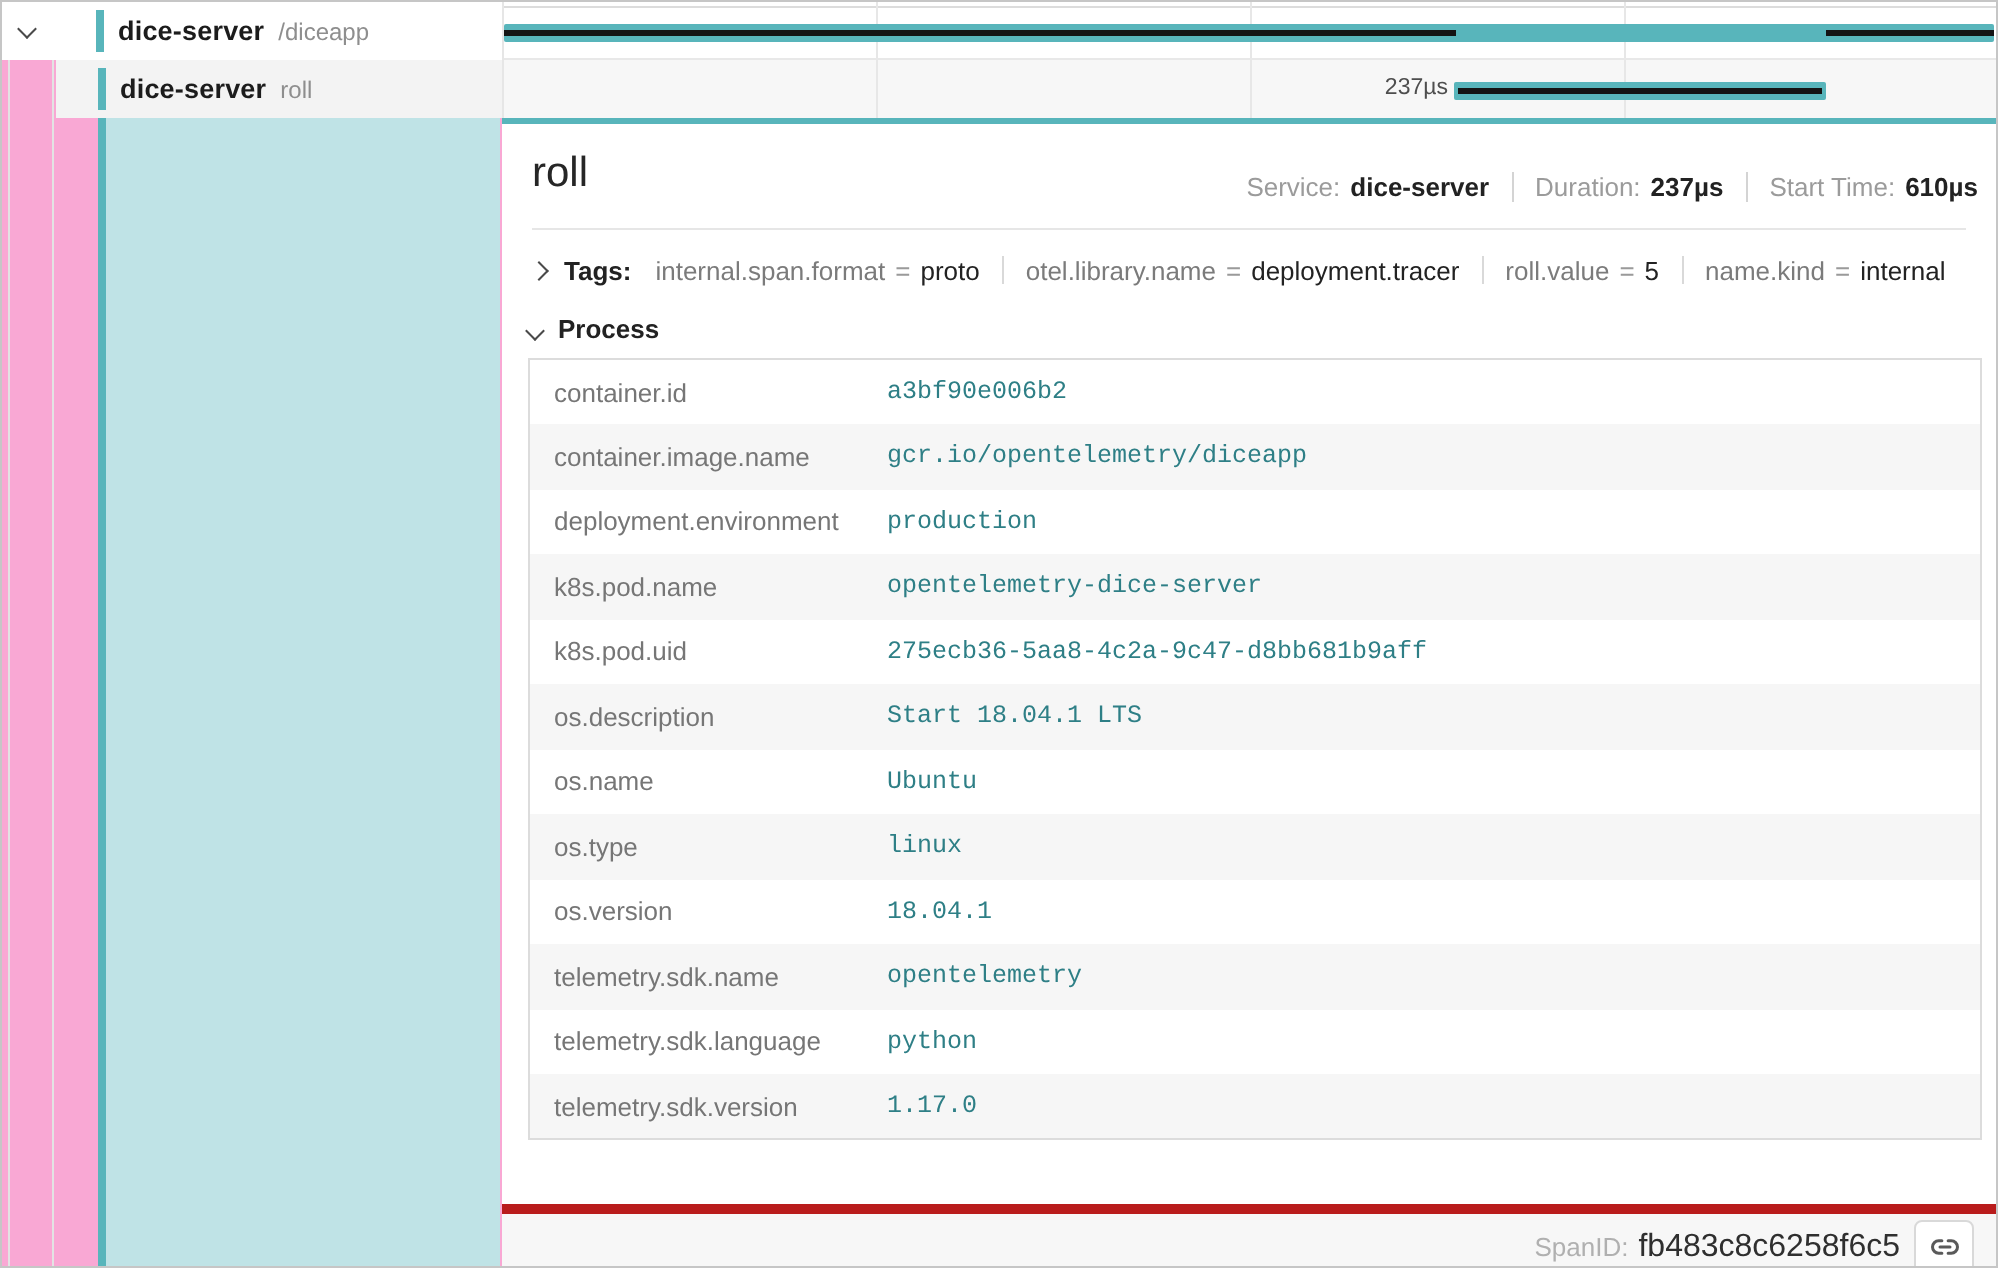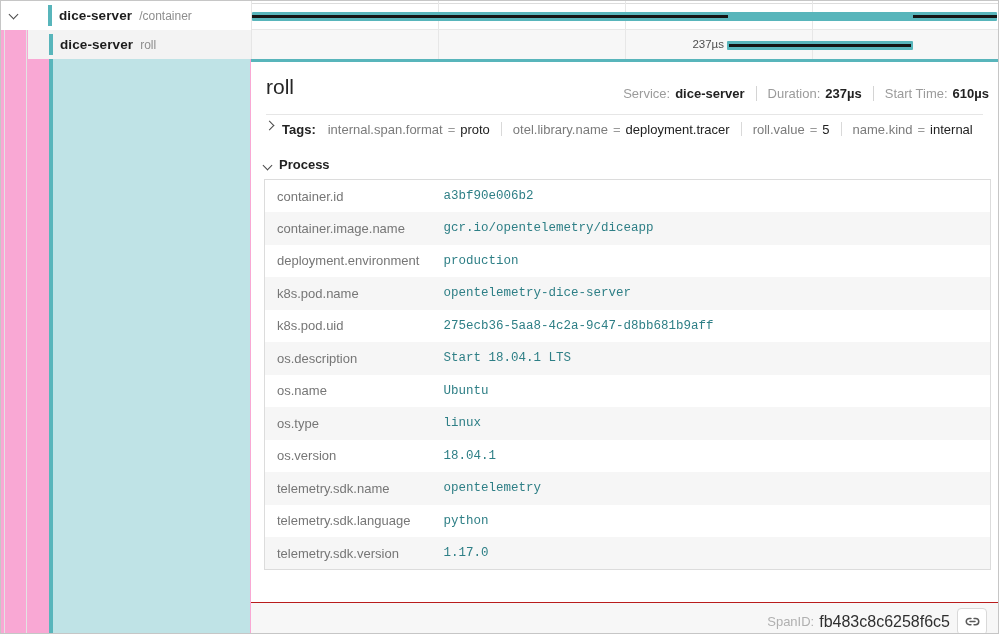--- a/index.html
+++ b/index.html
@@ -65,21 +65,21 @@
            border-top:3px solid #58b5bb; }
 
   .detail-title { position:absolute; left:15px; top:13px; font-size:21px; font-weight:500; color:#262626; }
   .detail-meta  { position:absolute; right:9px; top:24px; display:flex; align-items:center; font-size:13px; }
   .meta-label { color:#9b9b9b; }
   .meta-value { color:#222; font-weight:700; margin-left:5px; }
   .vsep { width:1px; height:15px; background:#d4d4d4; margin:0 11px; }
 
   .header-divider { position:absolute; left:15px; top:52px; width:717px; height:1px; background:#e6e6e6; }
 
-  .tags-row { position:absolute; left:15px; top:60px; height:26px; display:flex; align-items:flex-start;
+  .tags-row { position:absolute; left:15px; top:60px; height:26px; display:flex; align-items:center;
               font-size:13px; cursor:pointer; }
   .tags-row .chev { margin-right:9px; margin-top:0; }
   .accordian-label { font-weight:700; color:#222; }
   .tag-item { display:flex; align-items:center; white-space:nowrap; }
   .tag-key { color:#7b7b7b; }
   .tag-eq  { color:#9a9a9a; margin:0 5px; }
   .tag-val { color:#222; }
   .tags-row .first-item { margin-left:12px; }
   .tag-sep { width:1px; height:14px; background:#d9d9d9; margin:0 11px; }
 
@@ -89,41 +89,41 @@
 
   .kv-table { position:absolute; left:13px; top:117px; width:727px; border-collapse:collapse;
               border:1px solid #dcdcdc; table-layout:fixed; }
   .kv-table td { height:32.5px; vertical-align:middle; }
   .kv-table tr:nth-child(even) { background:#f6f6f6; }
   .kv-table tr:nth-child(odd)  { background:#ffffff; }
   .kv-key { width:179px; padding-left:12px; font-size:13px; color:#767676; }
   .kv-val { font-family:"Liberation Mono", monospace; font-size:12.5px; color:#2e7f86; }
 
   .panel-footer { position:absolute; left:0; top:540px; width:747px; height:38px;
-                  background:#f7f7f7; border-top:1px solid #b91c1c;
+                  background:#f7f7f7; border-top:5px solid #b91c1c;
                   display:flex; align-items:center; justify-content:flex-end; }
   .spanid-label { font-size:13px; color:#b0b0b0; }
   .spanid-value { font-size:16px; color:#2f2f2f; margin-left:5px; }
   .link-btn { width:30px; height:27px; margin-left:7px; margin-right:11px;
               border:1px solid #d9d9d9; border-radius:4px; background:#fff;
               display:flex; align-items:center; justify-content:center; cursor:pointer; color:#595959; }
   .link-btn svg { display:block; }
 
   .bottom-border { position:absolute; left:0; top:636px; width:997px; height:2px; background:#bcbcbc; z-index:5; }
 </style>
 </head>
 <body>
 
 <div class="app">
 
   <div class="row1-left">
     <span class="chev down row1-chev"></span>
     <span class="minibar"></span>
     <span class="svc-name">dice-server</span>
-    <span class="op-name">/container</span>
+    <span class="op-name">/diceapp</span>
   </div>
 
   <div class="row2-left">
     <span class="minibar"></span>
     <span class="svc-name">dice-server</span>
     <span class="op-name">roll</span>
   </div>
 
   <div class="row-divider"></div>
   <div class="name-col-border"></div>

